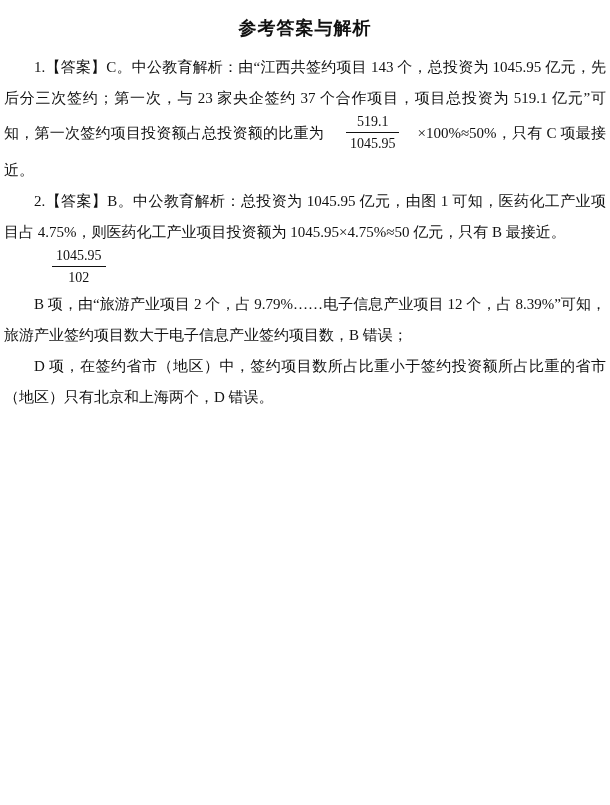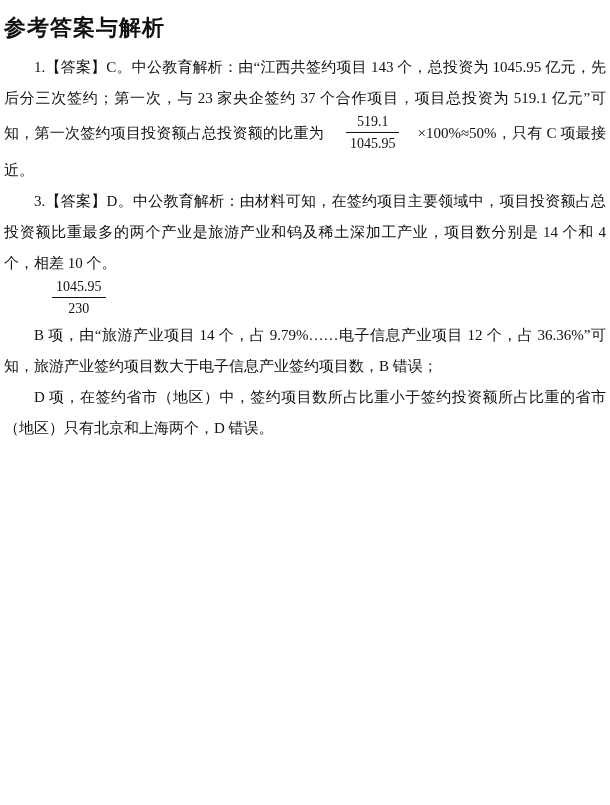--- a/index.html
+++ b/index.html
@@ -12,21 +12,22 @@
     min-height: 805px;
     box-sizing: border-box;
     background: #ffffff;
     color: #111111;
     font-family: "Liberation Serif", "DejaVu Serif", serif;
     font-size: 15px;
     line-height: 31px;
     padding: 10px 4px 12px 4px;
   }
   .doc-title {
-    font-size: 22px;
+    text-align: center;
+    font-size: 18px;
     font-weight: bold;
     line-height: 24px;
     margin: 6px 0 12px 0;
     letter-spacing: 1px;
   }
   .para {
     margin: 0;
     text-indent: 2em;
     text-align: justify;
     word-break: break-all;
@@ -55,33 +56,33 @@
 <body>
 
 <div class="page">
 
   <h1 class="doc-title">参考答案与解析</h1>
 
   <p class="para">
     <span>1.【答案】C。中公教育解析：由“江西共签约项目 143 个，总投资为 1045.95 亿元，先后分三次签约；第一次，与 23 家央企签约 37 个合作项目，项目总投资为 519.1 亿元”可知，第一次签约项目投资额占总投资额的比重为 </span><span class="frac"><span class="num">519.1</span><span class="den">1045.95</span></span><span>×100%≈50%，只有 C 项最接近。</span>
   </p>
 
-
   <p class="para">
-    <span>3.【答案】D。中公教育解析：由材料可知，在签约项目主要领域中，项目投资额占总投资额比重最多的两个产业是旅游产业和钨及稀土深加工产业，项目数分别是 14 个和 4 个，相差 10 个。</span>
+    <span>2.【答案】B。中公教育解析：总投资为 1045.95 亿元，由图 1 可知，医药化工产业项目占 4.75%，则医药化工产业项目投资额为 1045.95×4.75%≈50 亿元，只有 B 最接近。</span>
   </p>
 
 
 
+
   <p class="para">
-    <span class="frac"><span class="num">1045.95</span><span class="den">230</span></span>
+    <span class="frac"><span class="num">1045.95</span><span class="den">102</span></span>
   </p>
 
   <p class="para">
-    <span>B 项，由“旅游产业项目 14 个，占 9.79%……电子信息产业项目 12 个，占 36.36%”可知，旅游产业签约项目数大于电子信息产业签约项目数，B 错误；</span>
+    <span>B 项，由“旅游产业项目 2 个，占 9.79%……电子信息产业项目 12 个，占 8.39%”可知，旅游产业签约项目数大于电子信息产业签约项目数，B 错误；</span>
   </p>
 
 
   <p class="para">
     <span>D 项，在签约省市（地区）中，签约项目数所占比重小于签约投资额所占比重的省市（地区）只有北京和上海两个，D 错误。</span>
   </p>
 
 </div>
 
 </body></html>

